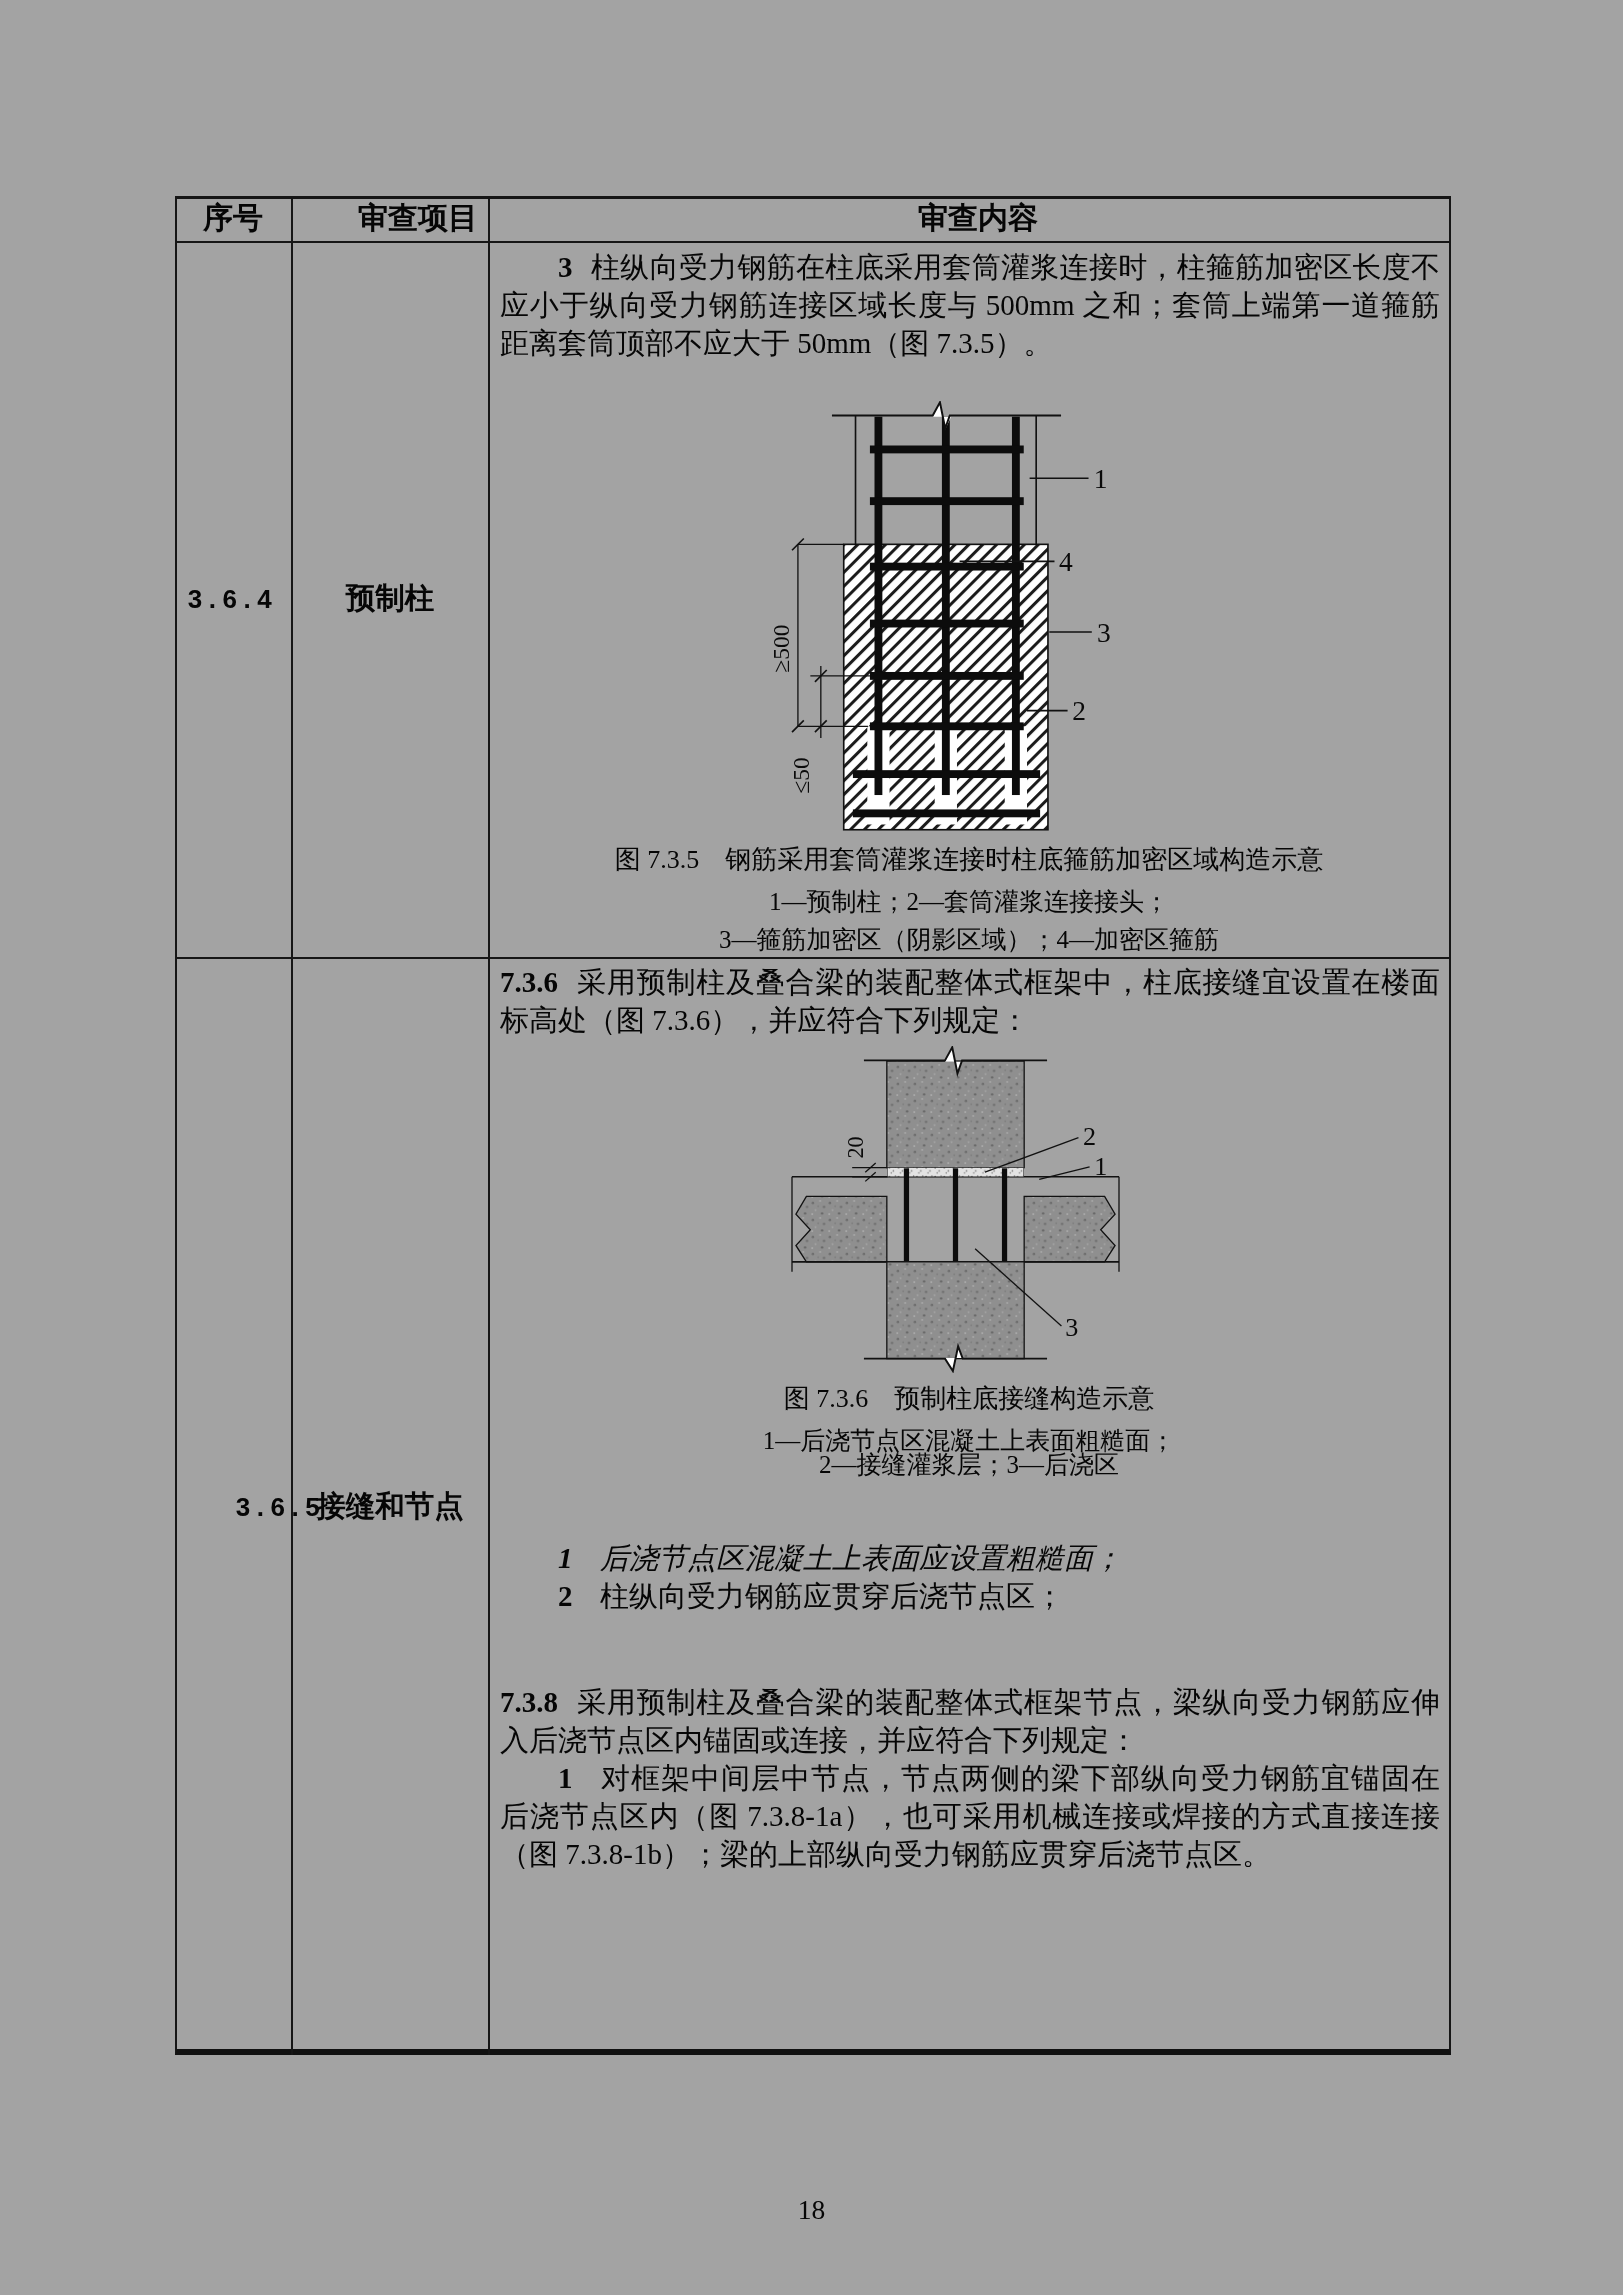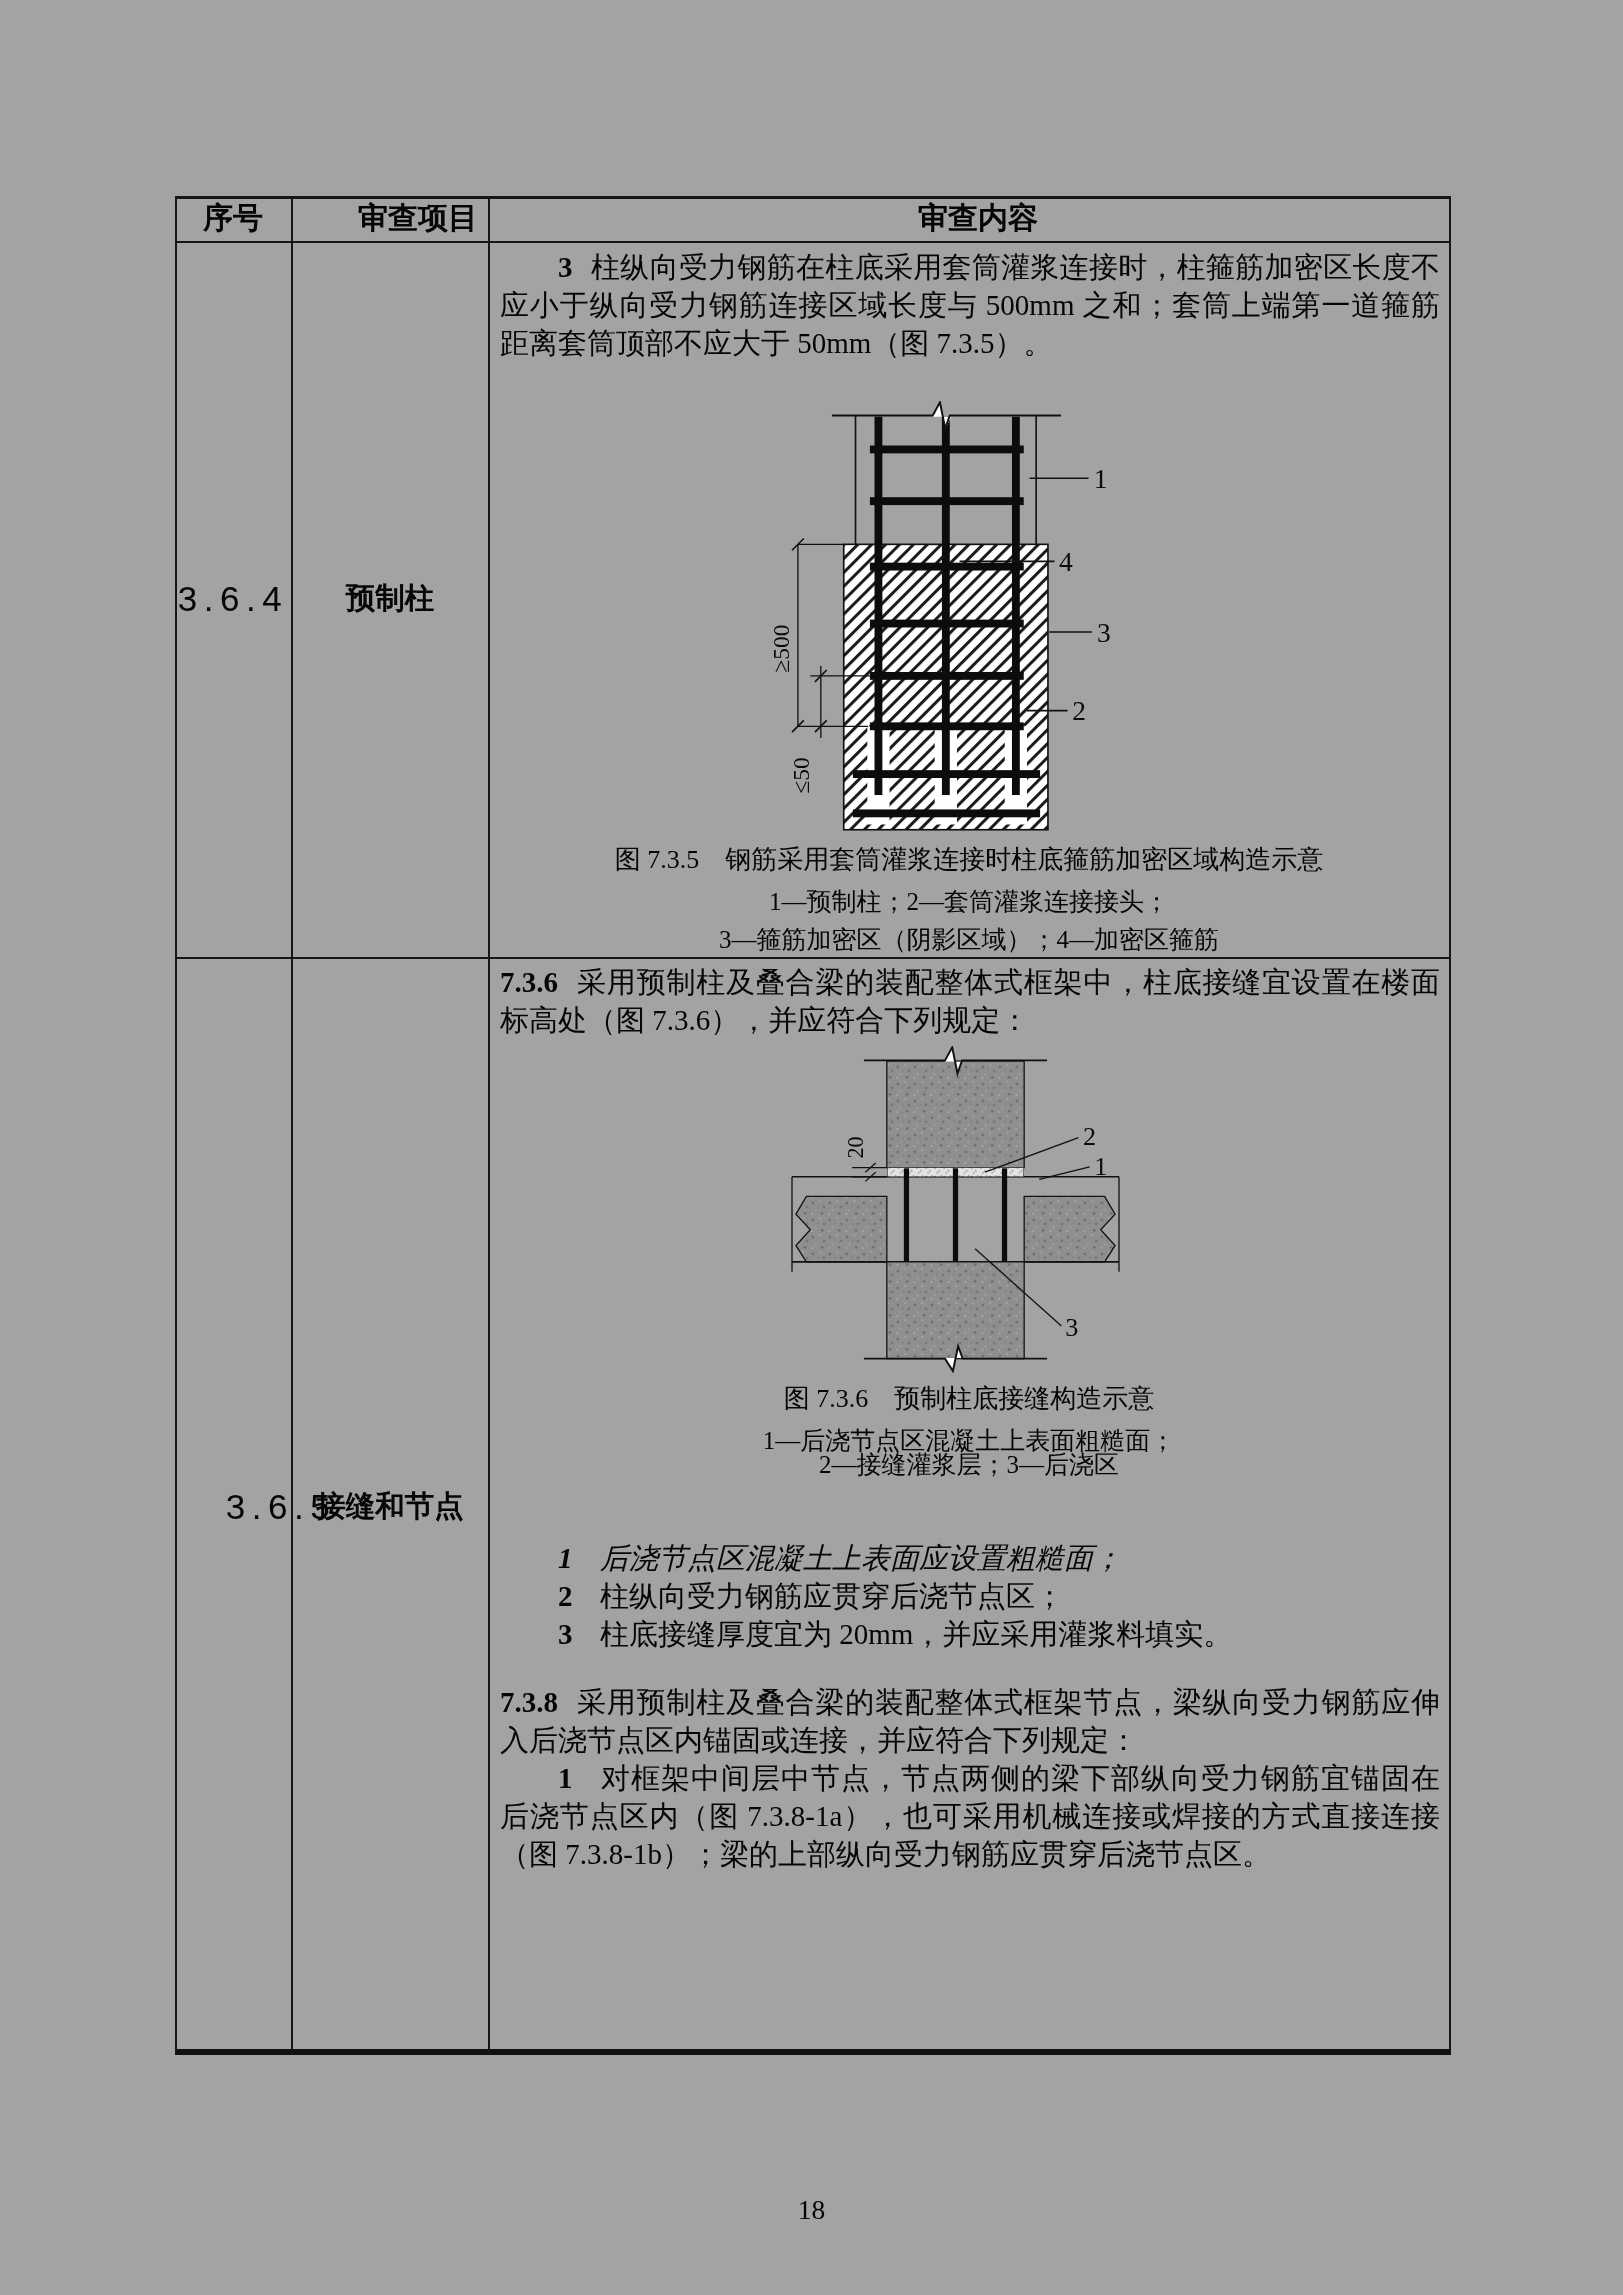--- a/index.html
+++ b/index.html
@@ -4,21 +4,21 @@
 <style>
   html,body{margin:0;padding:0;background:#ffffff;}
   .page{position:relative;width:1623px;height:2295px;background:#a3a3a3;overflow:hidden;
         font-family:"Liberation Serif", serif;color:#060606;}
   .abs{position:absolute;}
   .hair{background:#161616;}
   .cellcenter{display:flex;align-items:center;justify-content:center;}
   .sans{font-family:"Liberation Sans", sans-serif;}
   .serif{font-family:"Liberation Serif", serif;}
   .th{font-size:30px;font-weight:700;}
-  .rowid{font-size:35px;letter-spacing:6.5px;font-weight:400;border-radius:18px;}
+  .rowid{font-size:26px;letter-spacing:6.5px;font-weight:700;border-radius:18px;}
   .rowitem{font-size:29.5px;font-weight:600;}
   .body{font-size:29px;line-height:38px;text-align:justify;}
   .body b{font-weight:700;}
   .bnum{margin-right:18.3px;}
   .inum{margin-right:27.5px;}
   .indent{text-indent:58px;}
   .capt{font-size:26px;line-height:34px;text-align:center;}
   .leg{font-size:25px;line-height:33px;text-align:center;}
   .pagenum{font-size:27.5px;text-align:center;}
   svg text{font-family:"Liberation Serif", serif;fill:#0a0a0a;}
@@ -200,23 +200,20 @@
     <span>2—接缝灌浆层；3—后浇区</span>
   </div>
 
   <div class="abs body serif" style="left:500px;top:1539px;width:940px;">
     <div style="padding-left:58px;font-style:italic;">
       <b class="inum">1</b><span>后浇节点区混凝土上表面应设置粗糙面；</span>
     </div>
     <div style="padding-left:58px;">
       <b class="inum">2</b><span>柱纵向受力钢筋应贯穿后浇节点区；</span>
     </div>
-    <div style="padding-left:58px;">
-      <b class="inum">3</b><span>柱底接缝厚度宜为 20mm，并应采用灌浆料填实。</span>
-    </div>
   </div>
 
   <div class="abs body serif" style="left:500px;top:1683px;width:940px;">
     <b class="bnum">7.3.8</b><span>采用预制柱及叠合梁的装配整体式框架节点，梁纵向受力钢筋应伸入后浇节点区内锚固或连接，并应符合下列规定：</span>
   </div>
   <div class="abs body serif indent" style="left:500px;top:1759px;width:940px;">
     <b class="inum">1</b><span>对框架中间层中节点，节点两侧的梁下部纵向受力钢筋宜锚固在后浇节点区内（图 7.3.8-1a），也可采用机械连接或焊接的方式直接连接（图 7.3.8-1b）；梁的上部纵向受力钢筋应贯穿后浇节点区。</span>
   </div>
 
   <div class="abs serif pagenum" style="left:0px;top:2194px;width:1623px;">

